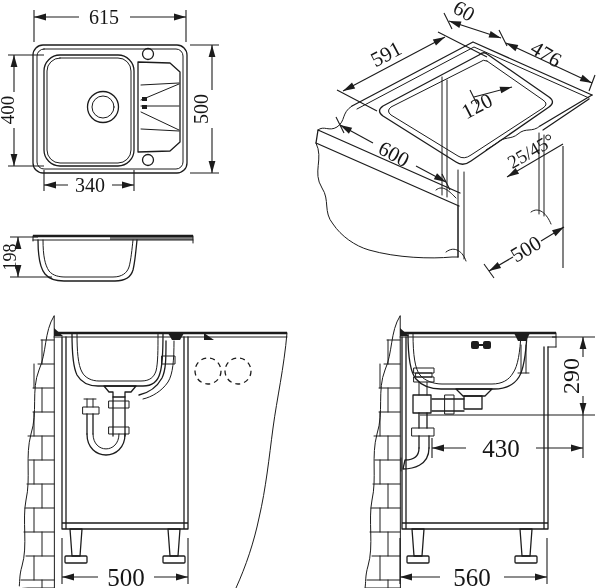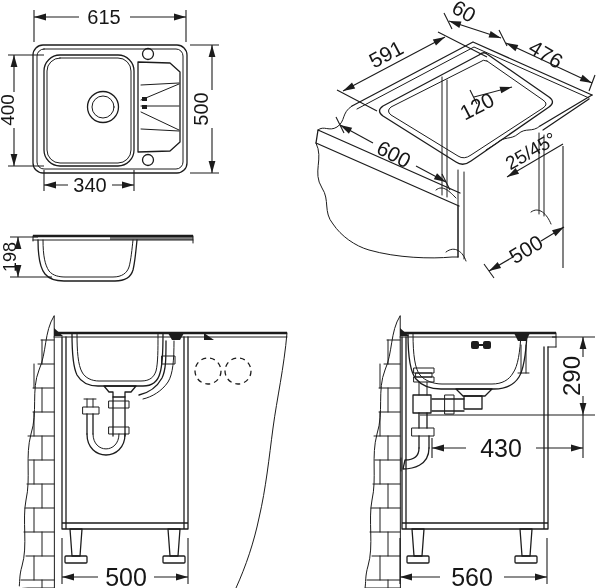--- a/index.html
+++ b/index.html
@@ -1,17 +1,17 @@
 <!DOCTYPE html>
 <html><head>
 <meta charset="utf-8">
 <style>
   html,body{margin:0;padding:0;background:#ffffff;}
   .sheet{position:relative;width:602px;height:588px;background:#ffffff;overflow:hidden;
-         font-family:Liberation Sans, sans-serif;border-radius:28px;}
+         font-family:Liberation Serif, serif;border-radius:28px;}
   svg{position:absolute;left:0;top:0;}
   .ln{fill:none;stroke:#1c1c1c;stroke-width:1.3;stroke-linejoin:round;stroke-linecap:round;}
   .th{fill:none;stroke:#1c1c1c;stroke-width:1;stroke-linejoin:round;stroke-linecap:round;}
   .hv{fill:none;stroke:#1c1c1c;stroke-width:2.4;stroke-linecap:butt;}
   .dm{fill:none;stroke:#1c1c1c;stroke-width:1.1;stroke-linecap:butt;}
   .dash{fill:none;stroke:#1c1c1c;stroke-width:1.3;stroke-dasharray:5 4;}
   .blk{fill:#1c1c1c;stroke:none;}
   .cut{fill:#808080;stroke:none;}
   text.dim{fill:#161616;text-anchor:middle;dominant-baseline:central;letter-spacing:0px;}
   .t18{font-size:18px;} .t19{font-size:19px;} .t20{font-size:20px;}

